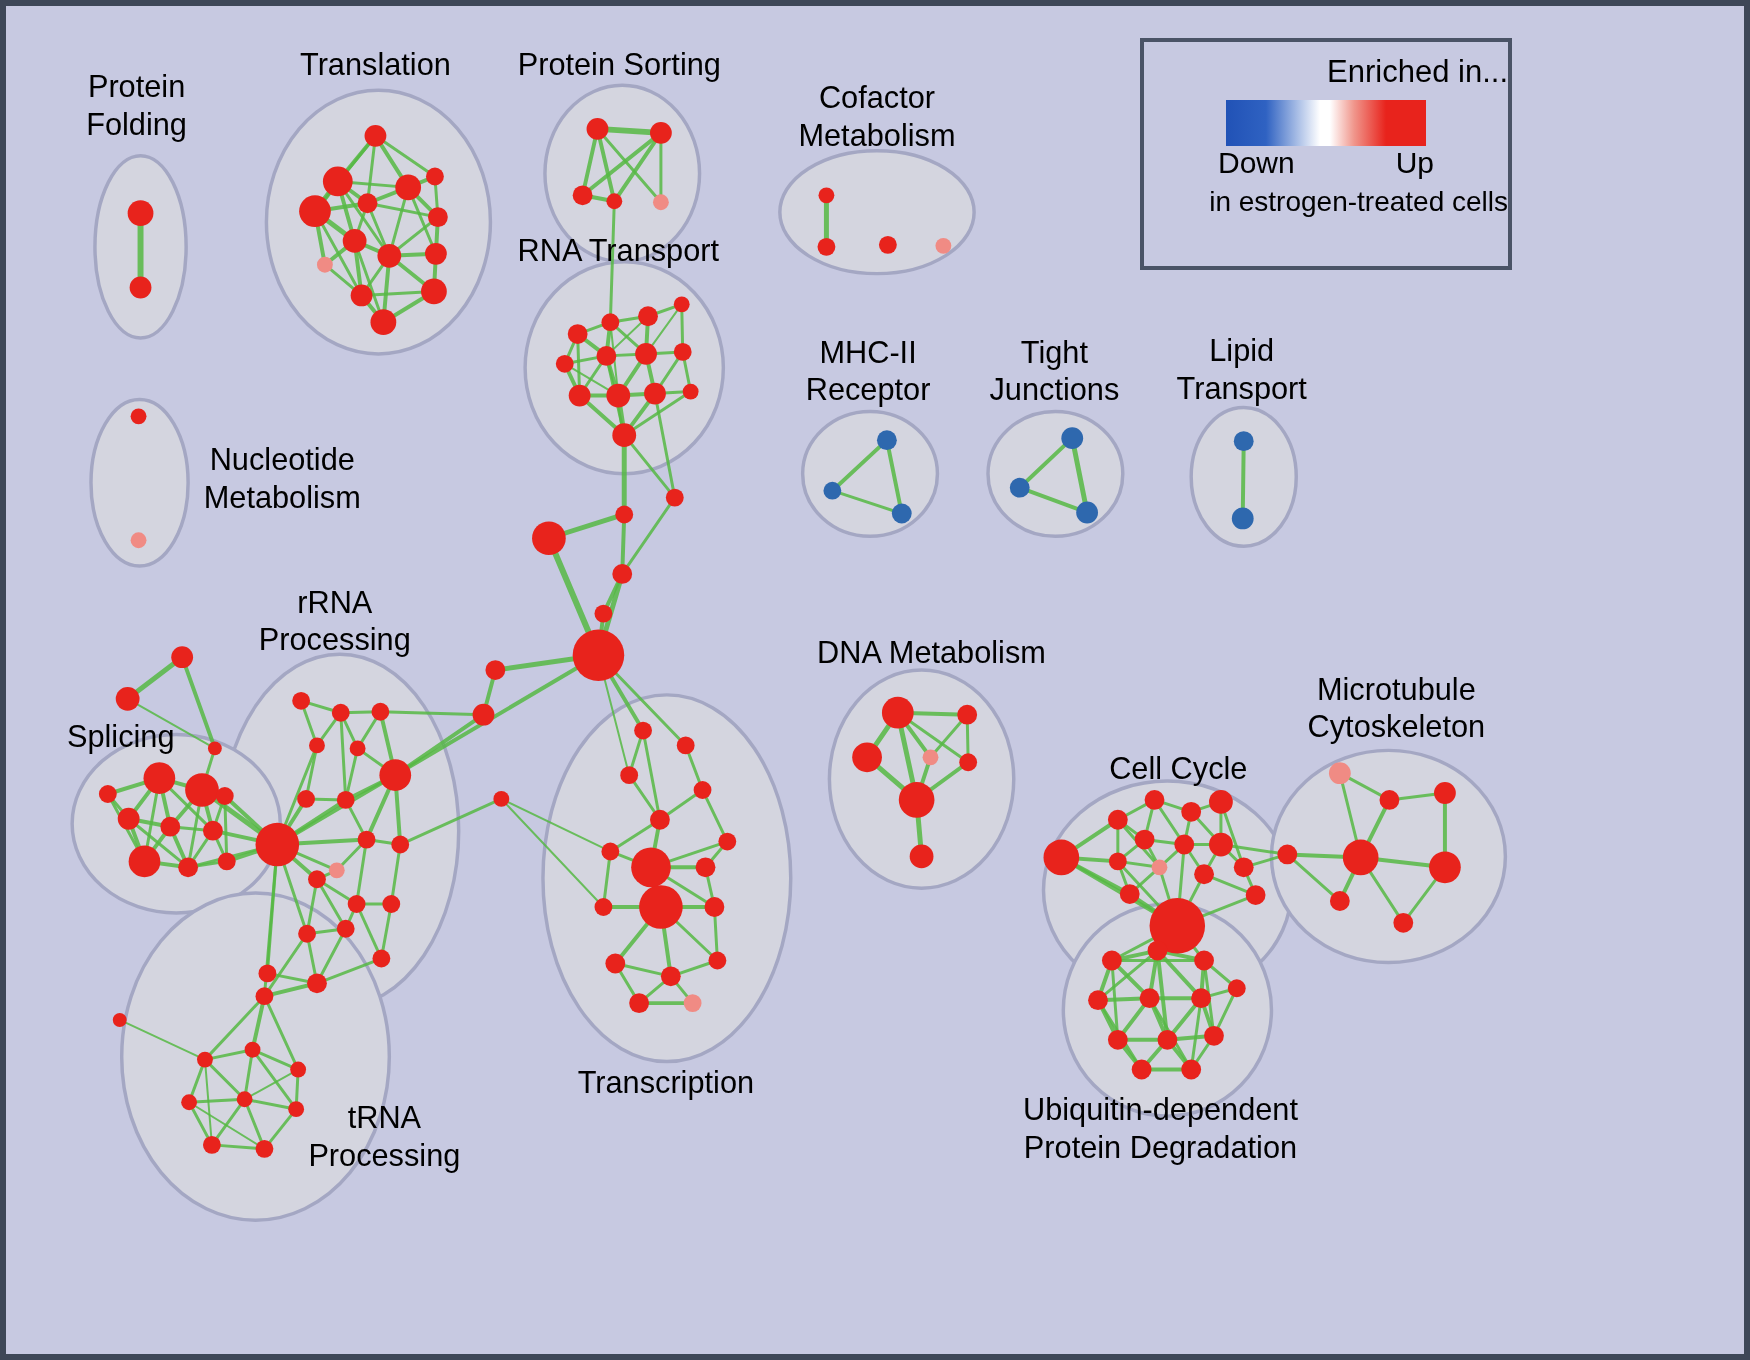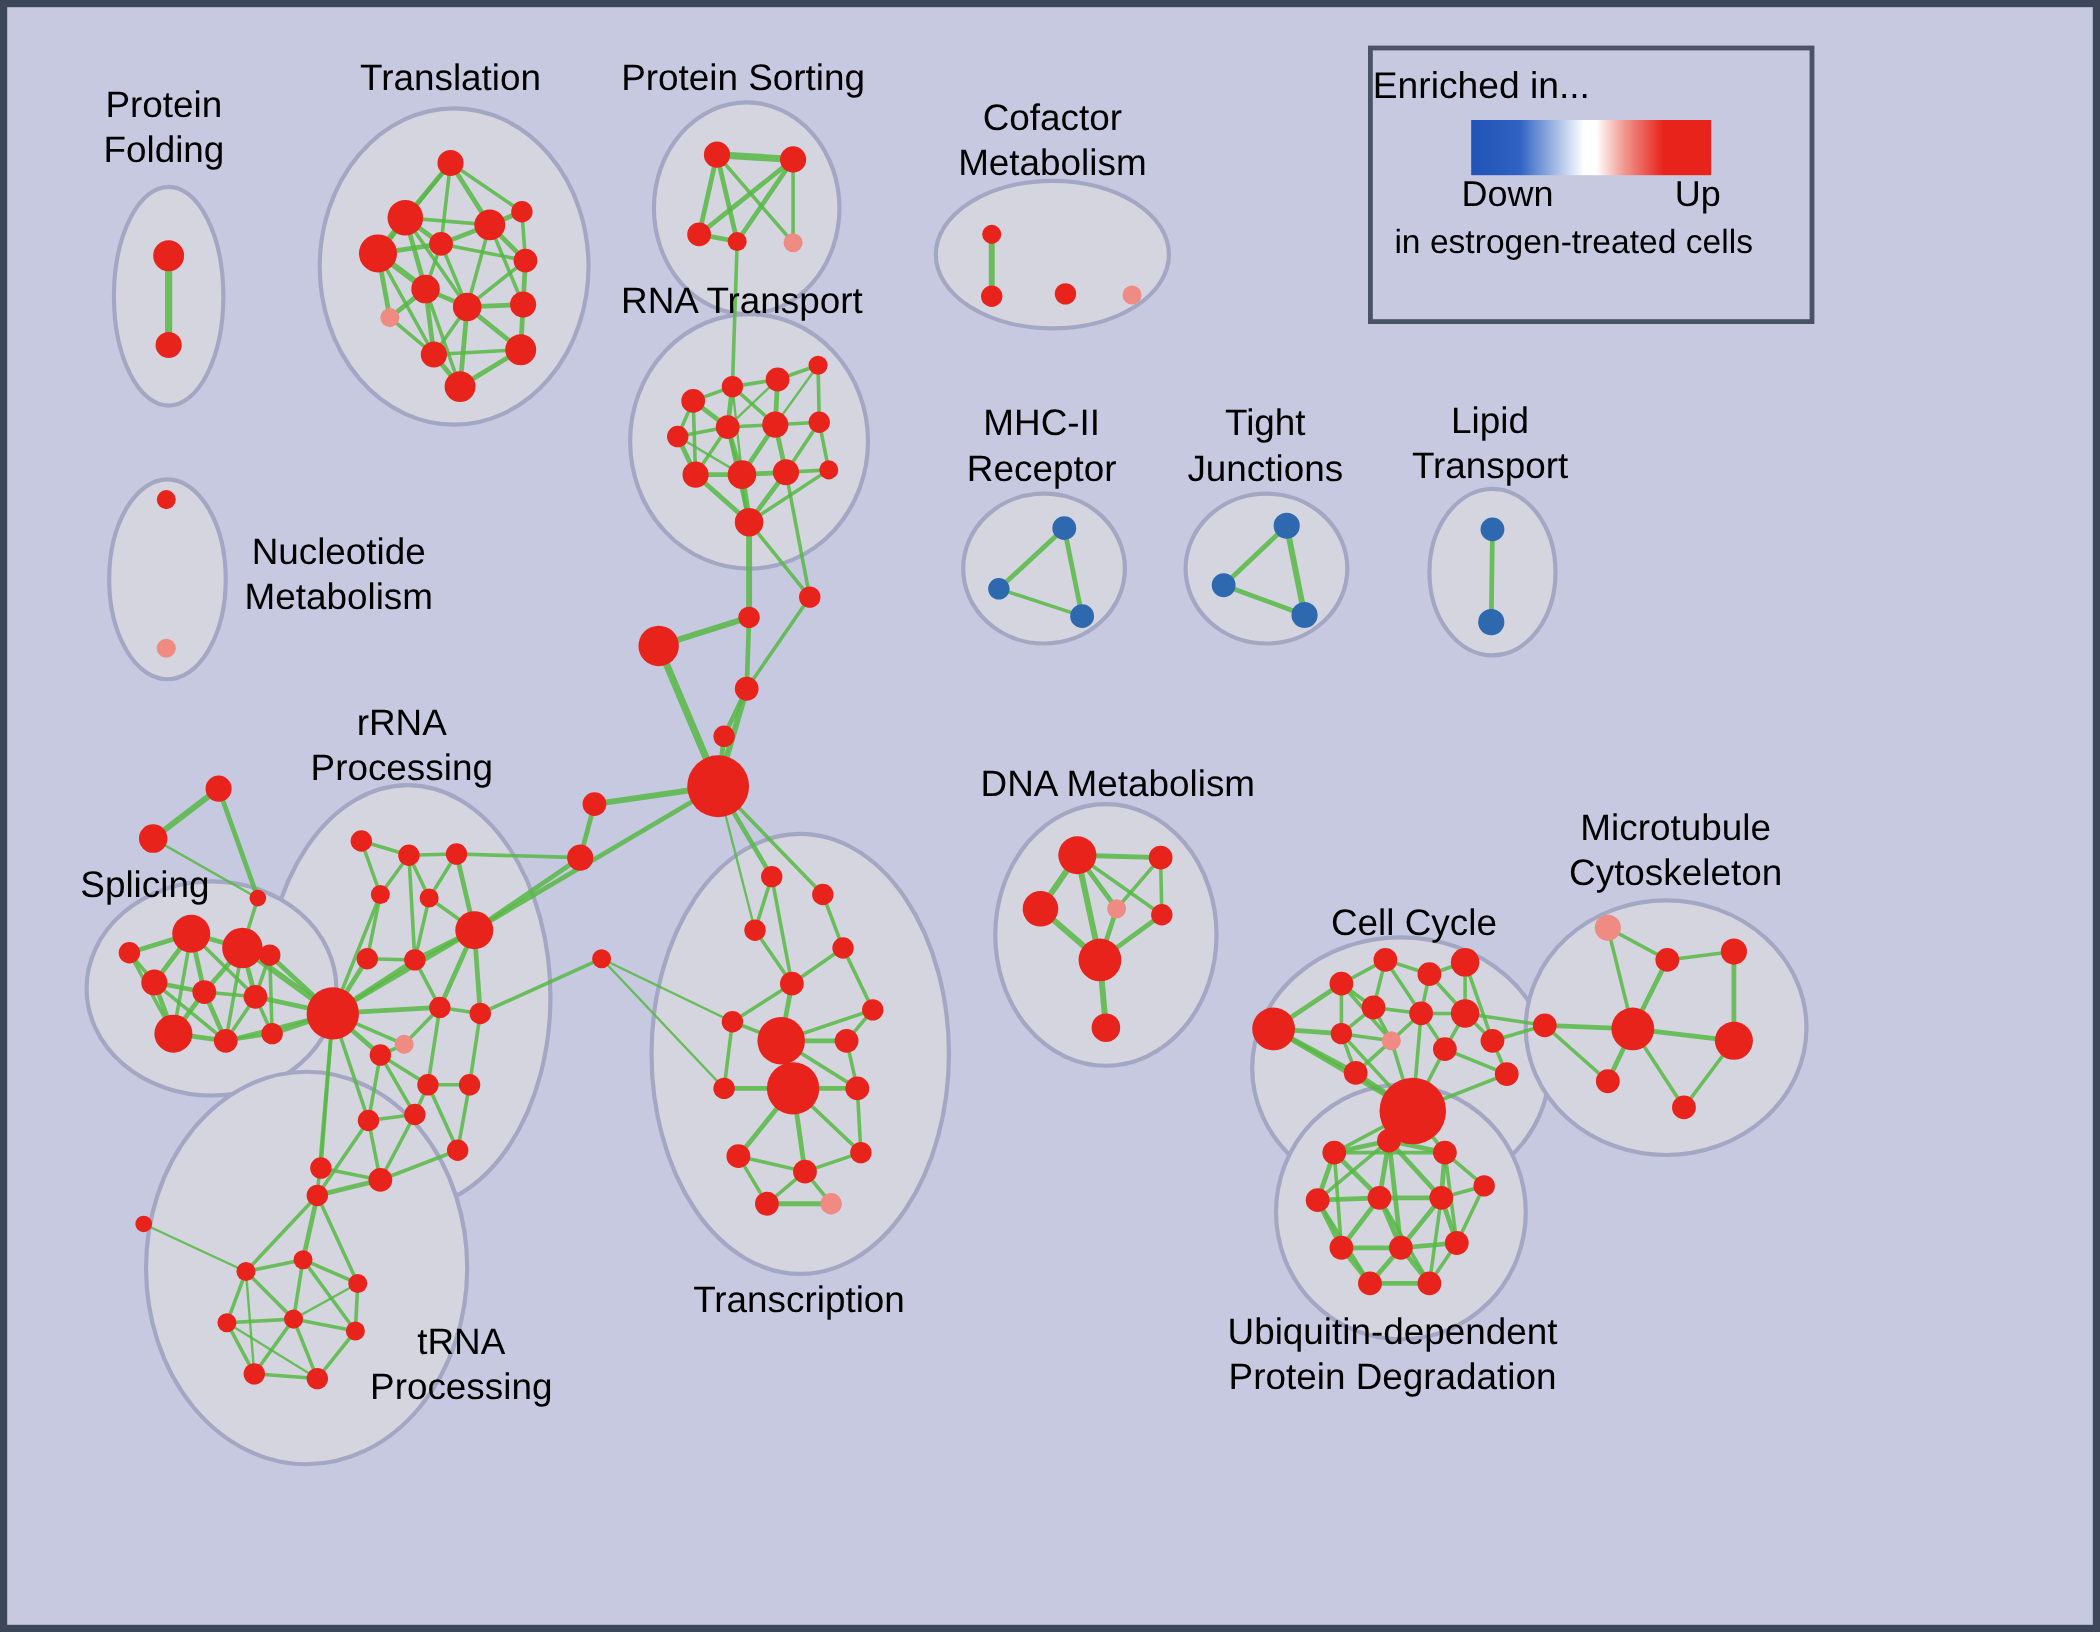--- a/index.html
+++ b/index.html
@@ -17,21 +17,21 @@
     border: 6px solid #3e4757;
     overflow: hidden;
   }
   svg.network { position: absolute; inset: 0; width: 100%; height: 100%; }
   svg text { font-family: "Liberation Sans", sans-serif; }
   .legend {
     position: absolute;
     left: 1134px; top: 32px;
     width: 372px; height: 232px;
     border: 4px solid #4a5366;
-    text-align: left;
+    text-align: right;
   }
   .legend-title { font-size: 31px; margin-top: 12px; }
   .legend-bar { width: 200px; height: 46px; margin: 10px auto 0; }
   .legend-scale {
     display: flex; justify-content: space-between;
     width: 216px; margin: 0 auto; font-size: 30px;
   }
   .legend-caption { font-size: 28px; line-height: 35px; margin-top: 4px; padding-left: 18px; }
 </style>
 </head>

